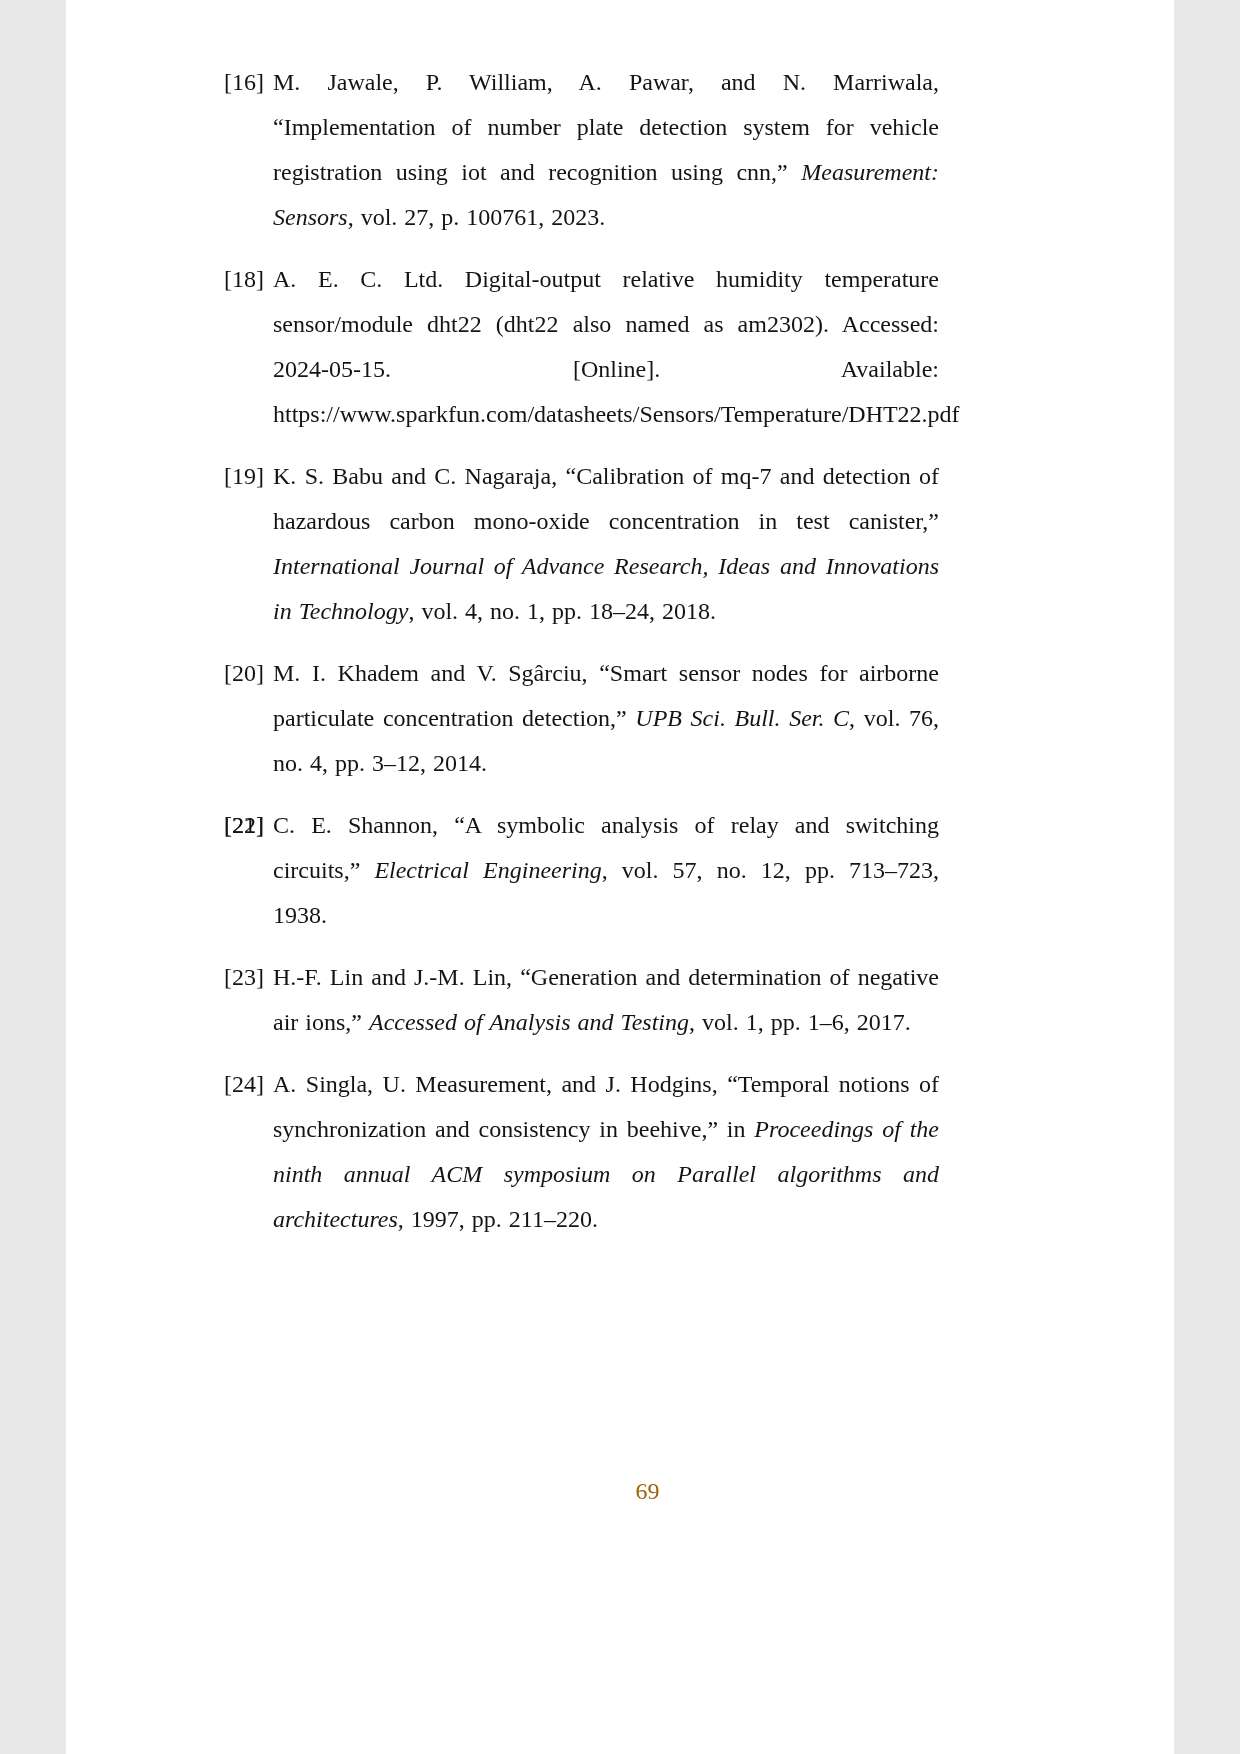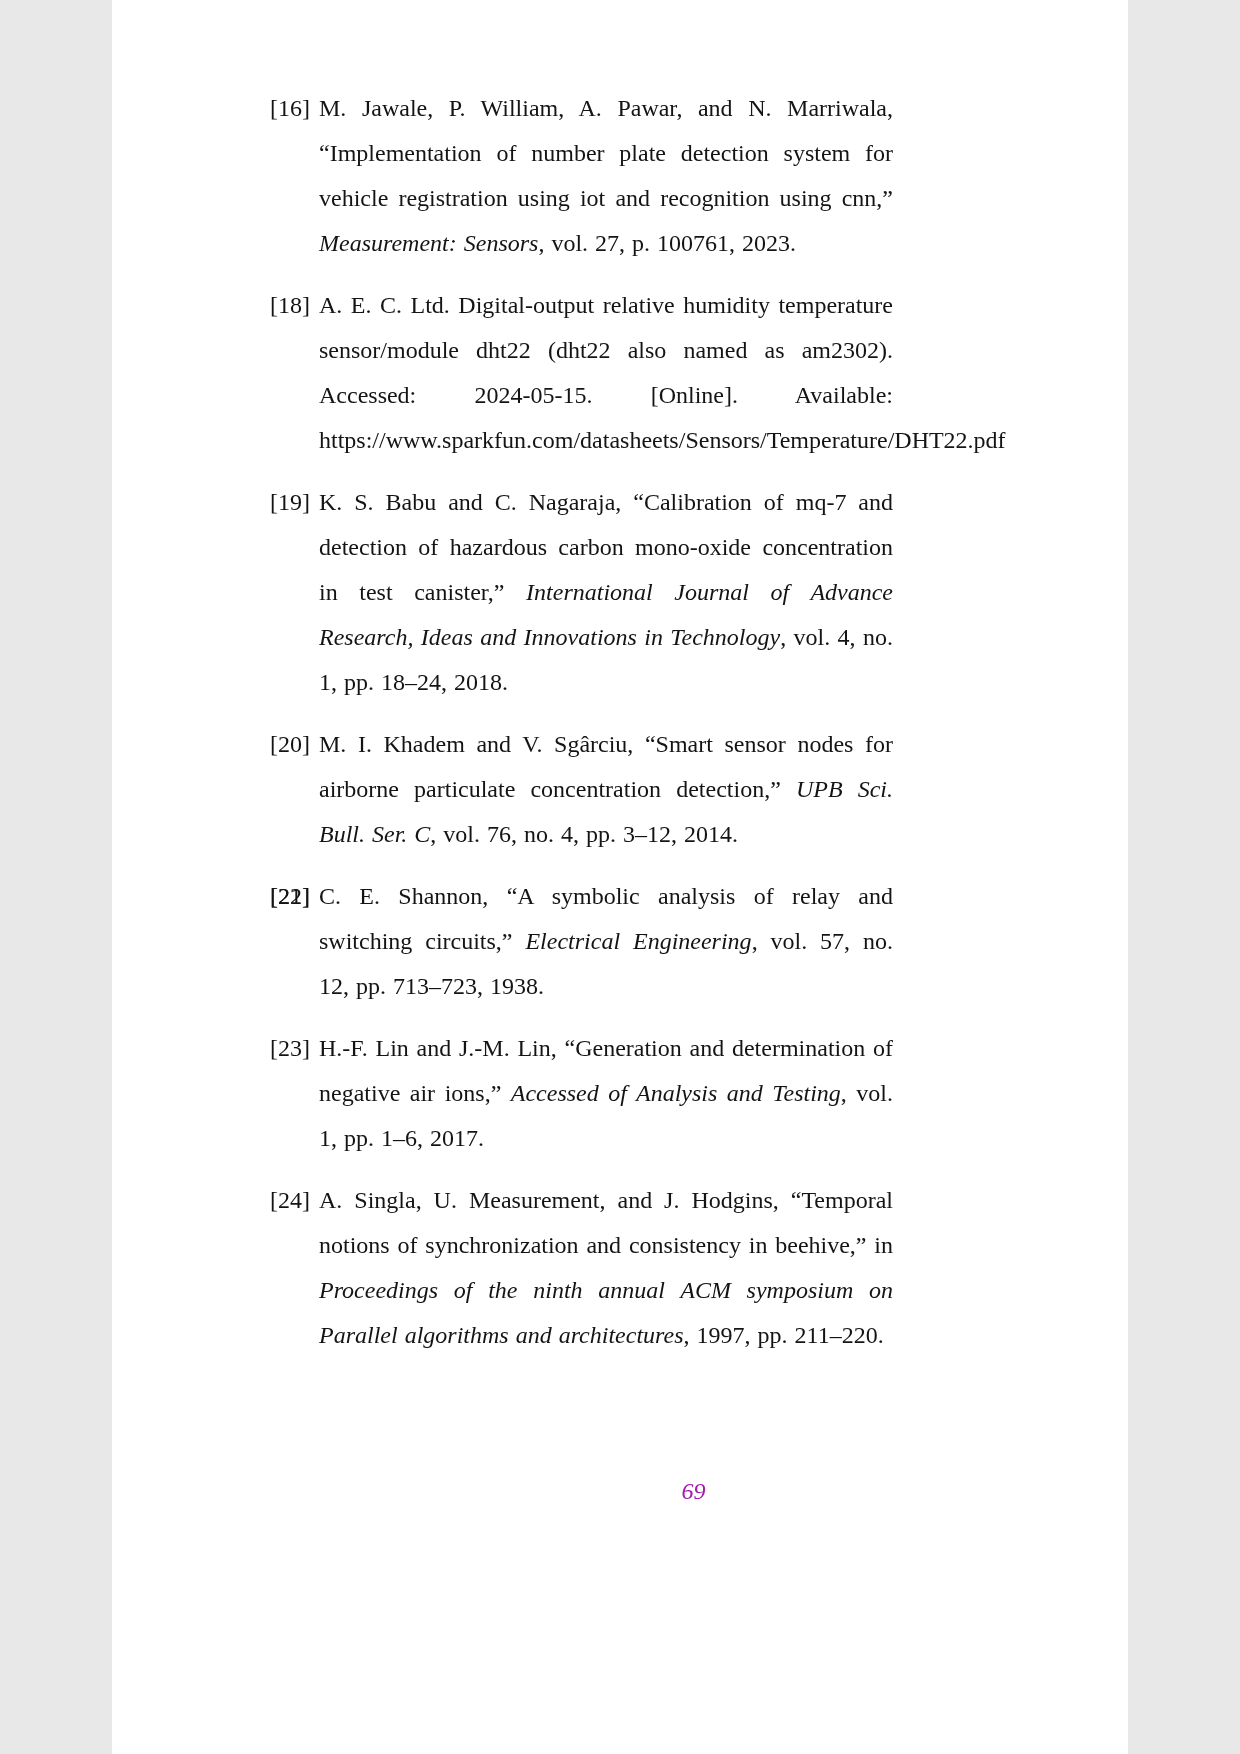--- a/index.html
+++ b/index.html
@@ -5,26 +5,26 @@
   html, body {
     margin: 0;
     padding: 0;
     background: #e8e8e8;
   }
   body {
     font-family: "Liberation Serif", "DejaVu Serif", serif;
   }
   .page {
     position: relative;
-    width: 1016px;
+    width: 1108px;
     height: 1754px;
     margin: 0 auto;
     background: #ffffff;
     box-sizing: border-box;
-    padding: 86px 235px 0 158px;
+    padding: 60px 235px 0 158px;
     color: #141414;
     overflow: hidden;
   }
   .references {
     width: 100%;
   }
   .ref-item {
     position: relative;
     padding-left: 49px;
     font-size: 24px;
@@ -42,22 +42,21 @@
   }
   .ref-body em {
   }
   .footer {
     position: absolute;
     top: 1478px;
     left: 158px;
     width: 847px;
     text-align: center;
     font-size: 24px;
-    color: #a21caf;
-    font-style: italic;
+    color: #a16207;
   }
 </style>
 </head>
 <body>
 
 <div class="page">
   <div class="references" id="refs">
       <div class="ref-item"><span class="ref-label">[16]</span><span class="ref-body"><span>M. Jawale, P. William, A. Pawar, and N. Marriwala, “Implementation of number plate detection system for vehicle registration using iot and recognition using cnn,” </span><em>Measurement: Sensors</em><span>, vol. 27, p. 100761, 2023.</span></span></div>
       <div class="ref-item"><span class="ref-label">[18]</span><span class="ref-body"><span>A. E. C. Ltd. Digital-output relative humidity temperature sensor/module dht22 (dht22 also named as am2302). Accessed: 2024-05-15. [Online]. Available: https://www.sparkfun.com/datasheets/Sensors/Temperature/DHT22.pdf</span></span></div>
       <div class="ref-item"><span class="ref-label">[19]</span><span class="ref-body"><span>K. S. Babu and C. Nagaraja, “Calibration of mq-7 and detection of hazardous carbon mono-oxide concentration in test canister,” </span><em>International Journal of Advance Research, Ideas and Innovations in Technology</em><span>, vol. 4, no. 1, pp. 18–24, 2018.</span></span></div>

